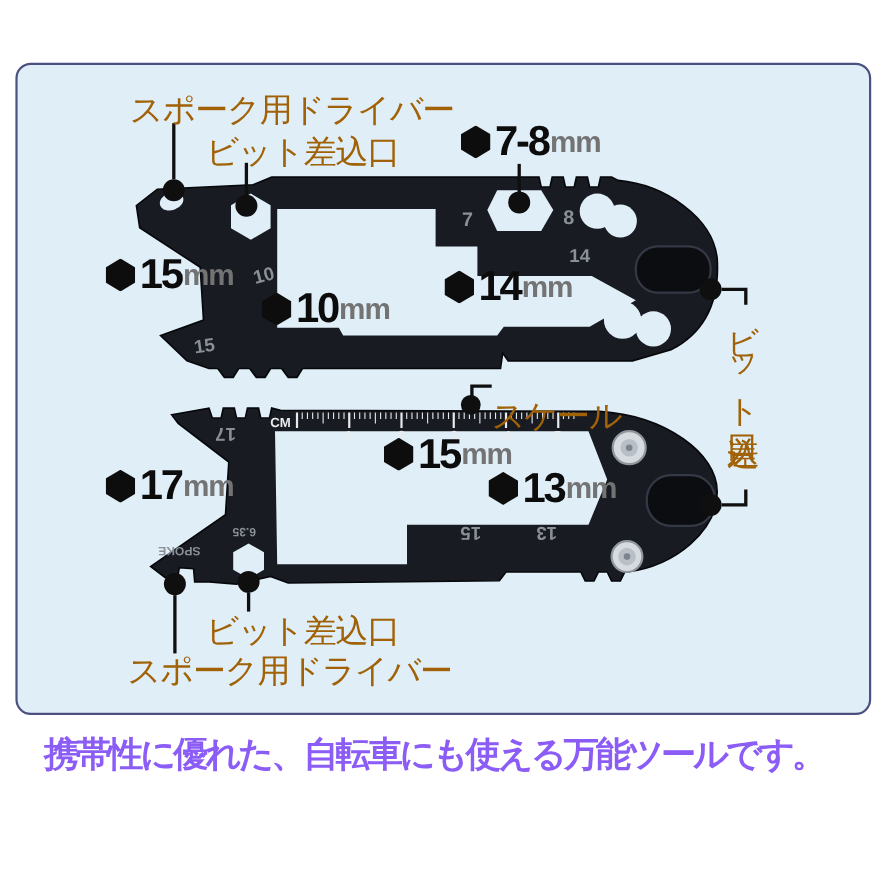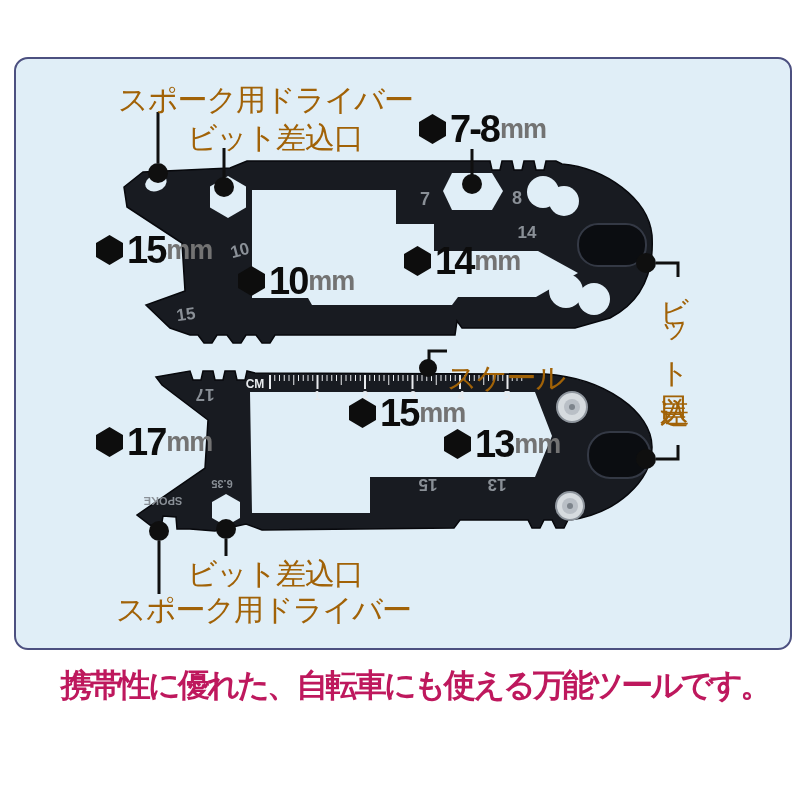--- a/index.html
+++ b/index.html
@@ -11,22 +11,22 @@
   svg.overlay{position:absolute;left:0;top:0;z-index:3;pointer-events:none;}
   .callout{position:absolute;z-index:4;color:#a16207;font-weight:400;
            font-size:30px;letter-spacing:-1px;white-space:nowrap;}
   .mm-label{position:absolute;z-index:4;display:flex;align-items:center;height:38px;white-space:nowrap;}
   .hexb{display:inline-block;width:27px;height:30px;background:#0d0d0d;margin-right:4px;
         clip-path:polygon(50% 0,100% 27%,100% 73%,50% 100%,0 73%,0 27%);}
   .mm-num{font-size:38px;font-weight:bold;color:#0c0c0c;letter-spacing:-2px;}
   .mm-unit{font-size:27px;font-weight:bold;color:#737373;letter-spacing:-1px;margin-left:1px;}
   .vertical{writing-mode:vertical-rl;text-orientation:upright;letter-spacing:0;
             font-size:29px;line-height:1;}
-  .caption{position:absolute;left:40px;top:664px;width:750px;z-index:4;color:#be185d;
-           font-size:32px;font-weight:600;letter-spacing:-2.8px;line-height:42px;text-align:center;}
+  .caption{position:absolute;left:40px;top:664px;width:750px;z-index:4;color:#8b5cf6;
+           font-size:32px;font-weight:600;letter-spacing:-2.8px;line-height:42px;}
   .tool-body{fill:#181b21;stroke:#07080c;stroke-width:1.5;}
   .cutout{fill:#e0eef7;}
   .engr{fill:#8a9097;font-weight:bold;font-family:"Liberation Sans","DejaVu Sans",sans-serif;}
   .pocket{fill:#0b0d11;stroke:#343945;stroke-width:2;}
   .ptr{stroke:#0f0f0f;stroke-width:3;fill:none;}
   .dot{fill:#0f0f0f;}
   .rulertxt{fill:#e8ebee;font-weight:bold;font-family:"Liberation Sans","DejaVu Sans",sans-serif;}
 </style>
 </head>
 <body>

